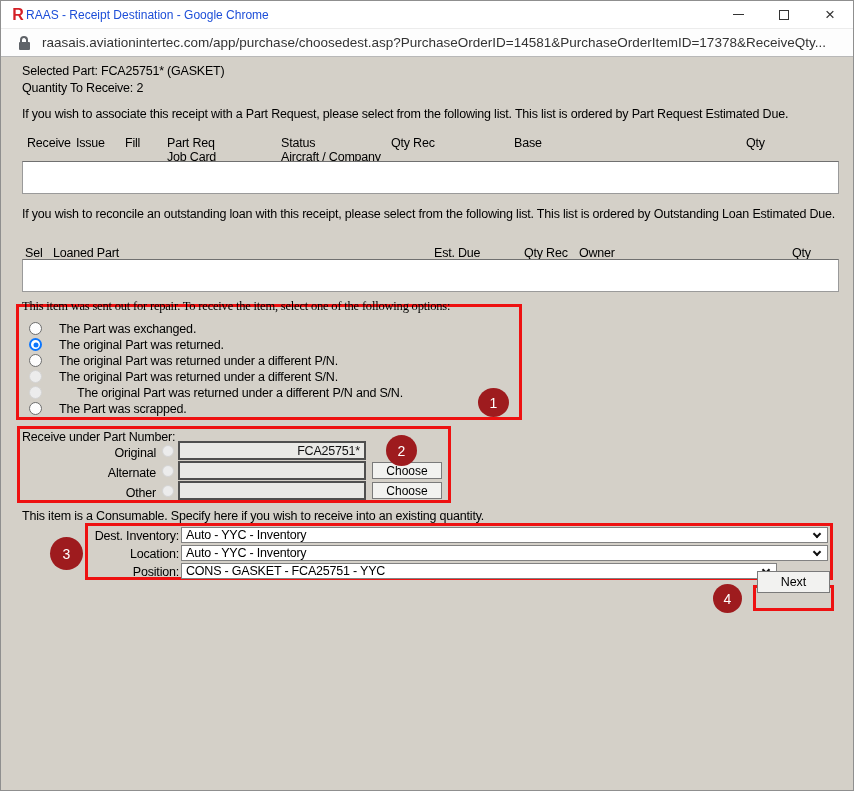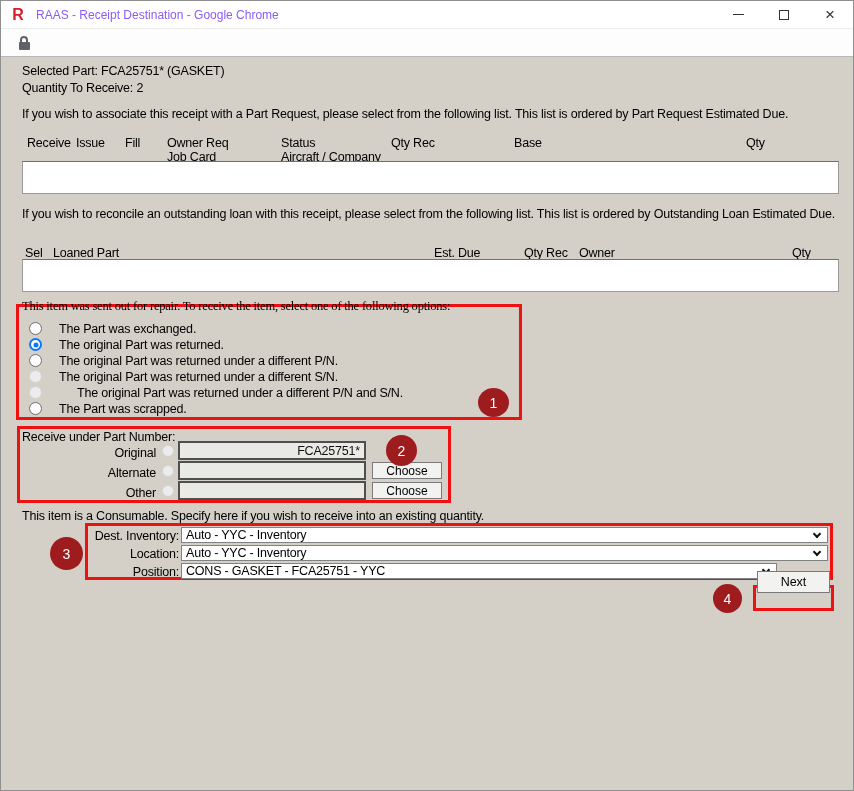--- a/index.html
+++ b/index.html
@@ -11,21 +11,21 @@
   
   .titlebar {
     position:absolute; left:0; top:0; right:0; height:28px;
     background:#ffffff; border-bottom:1px solid #ececec;
     display:flex; align-items:center;
   }
   .favicon {
     margin-left:9px; font-weight:bold; font-size:16px; color:#d41f26;
     width:16px; height:18px; line-height:18px; text-align:center;
   }
-  .title-text { margin-left:10px; font-size:12px; color:#8b5cf6; white-space:nowrap; }
+  .title-text { font-size:12px; color:#1d4ed8; white-space:nowrap; }
   .win-controls { margin-left:auto; display:flex; height:100%; }
   .win-btn {
     width:46px; height:100%; display:flex; align-items:center; justify-content:center;
     color:#333; cursor:default;
   }
   .min-glyph { width:11px; height:1px; background:#333; display:block; }
   .max-glyph { width:10px; height:10px; border:1px solid #333; display:block; }
   .close-glyph { font-size:17px; line-height:17px; }
   
   .urlbar {
@@ -95,33 +95,34 @@
           <span class="close-glyph">×</span>
         </div>
     </div>
   </div>
 
   <div class="urlbar">
     <span class="lock">
       <span class="lock-shackle"></span>
         <span class="lock-body"></span>
     </span>
+    <span class="url-text">raasais.aviationintertec.com/app/purchase/choosedest.asp?PurchaseOrderID=14581&amp;PurchaseOrderItemID=17378&amp;ReceiveQty...</span>
   </div>
 
   <div>
 
     <div class="txt" style="left:21px; top:63px;">Selected Part: FCA25751* (GASKET)</div>
     <div class="txt" style="left:21px; top:80px;">Quantity To Receive: 2</div>
 
     <div class="txt" style="left:21px; top:106px;">If you wish to associate this receipt with a Part Request, please select from the following list. This list is ordered by Part Request Estimated Due.</div>
 
     <div class="colhdr" style="left:26px;  top:135px;">Receive</div>
     <div class="colhdr" style="left:75px;  top:135px;">Issue</div>
     <div class="colhdr" style="left:124px; top:135px;">Fill</div>
-    <div class="colhdr" style="left:166px; top:135px;">Owner Req</div>
+    <div class="colhdr" style="left:166px; top:135px;">Part Req</div>
     <div class="colhdr" style="left:166px; top:149px;">Job Card</div>
     <div class="colhdr" style="left:280px; top:135px;">Status</div>
     <div class="colhdr" style="left:280px; top:149px;">Aircraft / Company</div>
     <div class="colhdr" style="left:390px; top:135px;">Qty Rec</div>
     <div class="colhdr" style="left:513px; top:135px;">Base</div>
     <div class="colhdr" style="left:745px; top:135px;">Qty</div>
 
     <div class="listbox" style="left:21px; top:160px; width:817px; height:33px;"></div>
 
     <div class="txt wrap" style="left:21px; top:206px; width:814px;">If you wish to reconcile an outstanding loan with this receipt, please select from the following list. This list is ordered by Outstanding Loan Estimated Due.</div>

